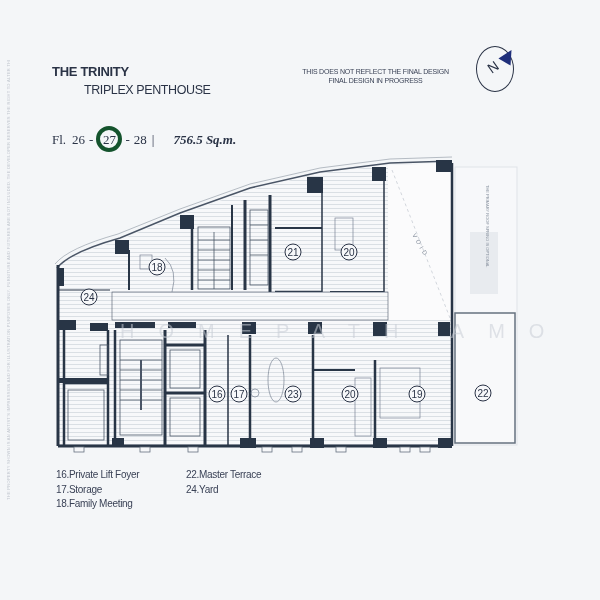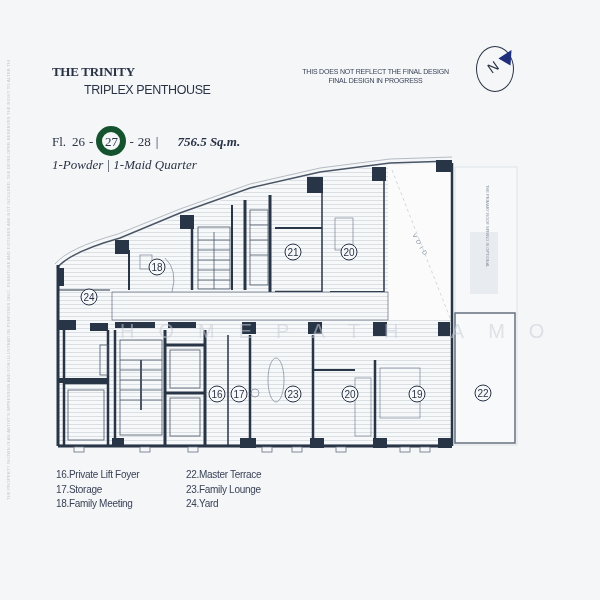--- a/index.html
+++ b/index.html
@@ -11,34 +11,34 @@
     position: relative;
   }
   .side-note {
     position: absolute; left: 6px; top: 60px; height: 440px; width: 10px;
     writing-mode: vertical-rl; transform: rotate(180deg);
     font-family: "Liberation Sans", sans-serif;
     font-size: 4px; color: #c3c8d0; letter-spacing: 0.3px; white-space: nowrap; overflow: hidden;
   }
   .title {
     position: absolute; left: 52px; top: 64px;
-    font-family: Liberation Serif, serif; font-weight: bold;
+    font-family: Liberation Sans, sans-serif; font-weight: bold;
     font-size: 13px; letter-spacing: -0.3px; color: #2a3346;
   }
   .subtitle {
     position: absolute; left: 52px; top: 83px;
     font-family: "Liberation Sans", sans-serif;
     font-size: 12.5px; letter-spacing: -0.4px; color: #2a3346; margin-left: 32px;
   }
   .specs { position: absolute; left: 52px; top: 126px; font-size: 13px; line-height: 17px; color: #2a3346; }
   .spec-line1 { display: flex; align-items: center; white-space: nowrap; }
   .spec-line1 .sep { margin: 0 3px; }
   .floor-circle {
     display: inline-flex; align-items: center; justify-content: center;
-    width: 18px; height: 18px; border: 6px solid #14532d; border-radius: 50%;
+    width: 18px; height: 18px; border: 4px solid #14532d; border-radius: 50%;
     margin: 0 3px;
   }
   .area { font-style: italic; font-weight: bold; margin-left: 16px; }
   .italic { font-style: italic; }
   .disclaimer {
     position: absolute; left: 288px; top: 67px; width: 175px;
     text-align: center; font-family: "Liberation Sans", sans-serif;
     font-size: 7px; line-height: 9px; color: #3a4256; letter-spacing: -0.2px;
   }
   .compass {
@@ -78,21 +78,20 @@
   <div class="spec-line1">
     <span>Fl.</span>
     <span style="margin-left:6px">26</span>
     <span style="margin-left:4px">-</span>
     <span class="floor-circle">27</span>
     <span>-</span>
     <span style="margin-left:4px">28</span>
     <span class="sep" style="margin-left:5px">|</span>
     <span class="area">756.5 Sq.m.</span>
   </div>
-  <div class="italic">1-Powder | 1-Maid Quarter</div>
 </div>
 
 <div class="disclaimer">
   <div>THIS DOES NOT REFLECT THE FINAL DESIGN</div>
   <div>FINAL DESIGN IN PROGRESS</div>
 </div>
 
 <div class="compass">
   <span class="n">N</span>
   <span class="arrow"></span>
@@ -281,16 +280,15 @@
 </svg>
 
 <div class="legend">
   <div class="legend-col">
     <div class="legend-item">16.Private Lift Foyer</div>
     <div class="legend-item">17.Storage</div>
     <div class="legend-item">18.Family Meeting</div>
   </div>
   <div class="legend-col">
     <div class="legend-item">22.Master Terrace</div>
-    <div class="legend-item">23.Family Lounge</div>
     <div class="legend-item">24.Yard</div>
   </div>
 </div>
 
 </body></html>

